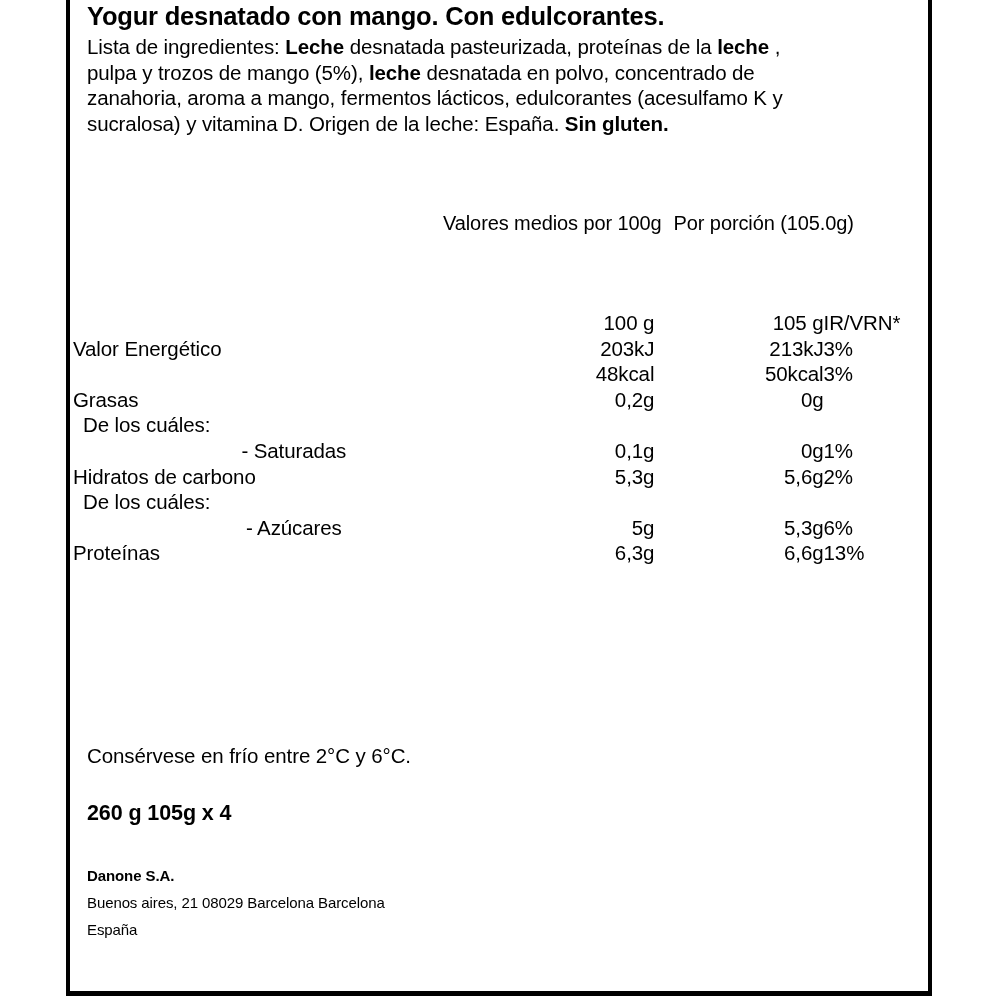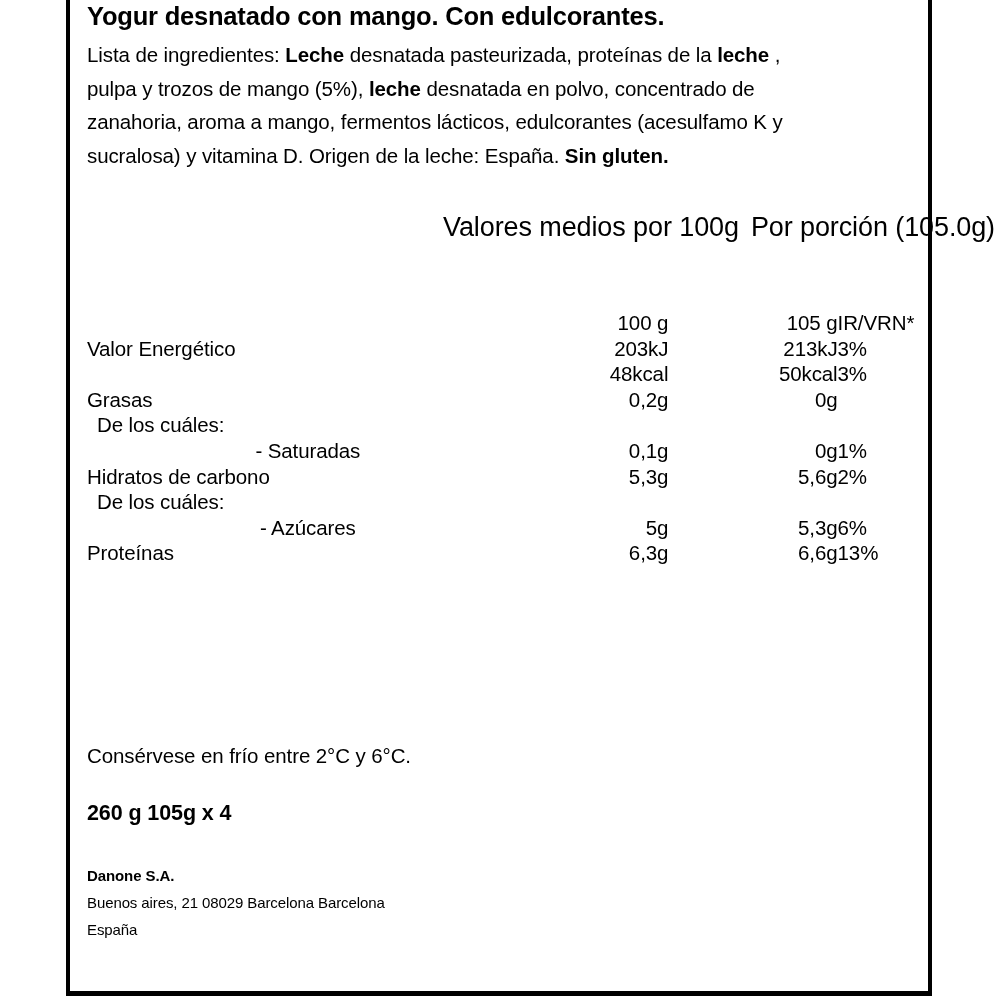--- a/index.html
+++ b/index.html
@@ -50,41 +50,41 @@
   
   #ingredients-block {
     position: absolute;
     left: 17px;
     top: 38px;
     width: 836px;
     font-size: 20.5px;
     line-height: 25.6px;
     letter-spacing: -0.1px;
   }
-  #ingredients-block .ln { white-space: nowrap; display: block; margin-top: 8px; }
+  #ingredients-block .ln { white-space: nowrap; display: block; }
   #ingredients-block b { font-weight: bold; }
 
   
   #columns-banner {
     position: absolute;
     top: 216px;
     left: 17px;
     width: 836px;
-    font-size: 27px;
+    font-size: 20px;
     letter-spacing: -0.1px;
     white-space: nowrap;
   }
   #columns-banner .spacer-head { display: inline-block; width: 356px; }
   #columns-banner .gap { display: inline-block; width: 12px; }
 
   
   #nutrition-table {
     position: absolute;
     top: 314px;
-    left: 17px;
+    left: 3px;
     width: 852px;
     border-collapse: collapse;
     font-size: 20.5px;
     letter-spacing: -0.1px;
   }
   #nutrition-table td {
     padding: 0;
     border: 0;
     height: 25.6px;
     line-height: 25.6px;

